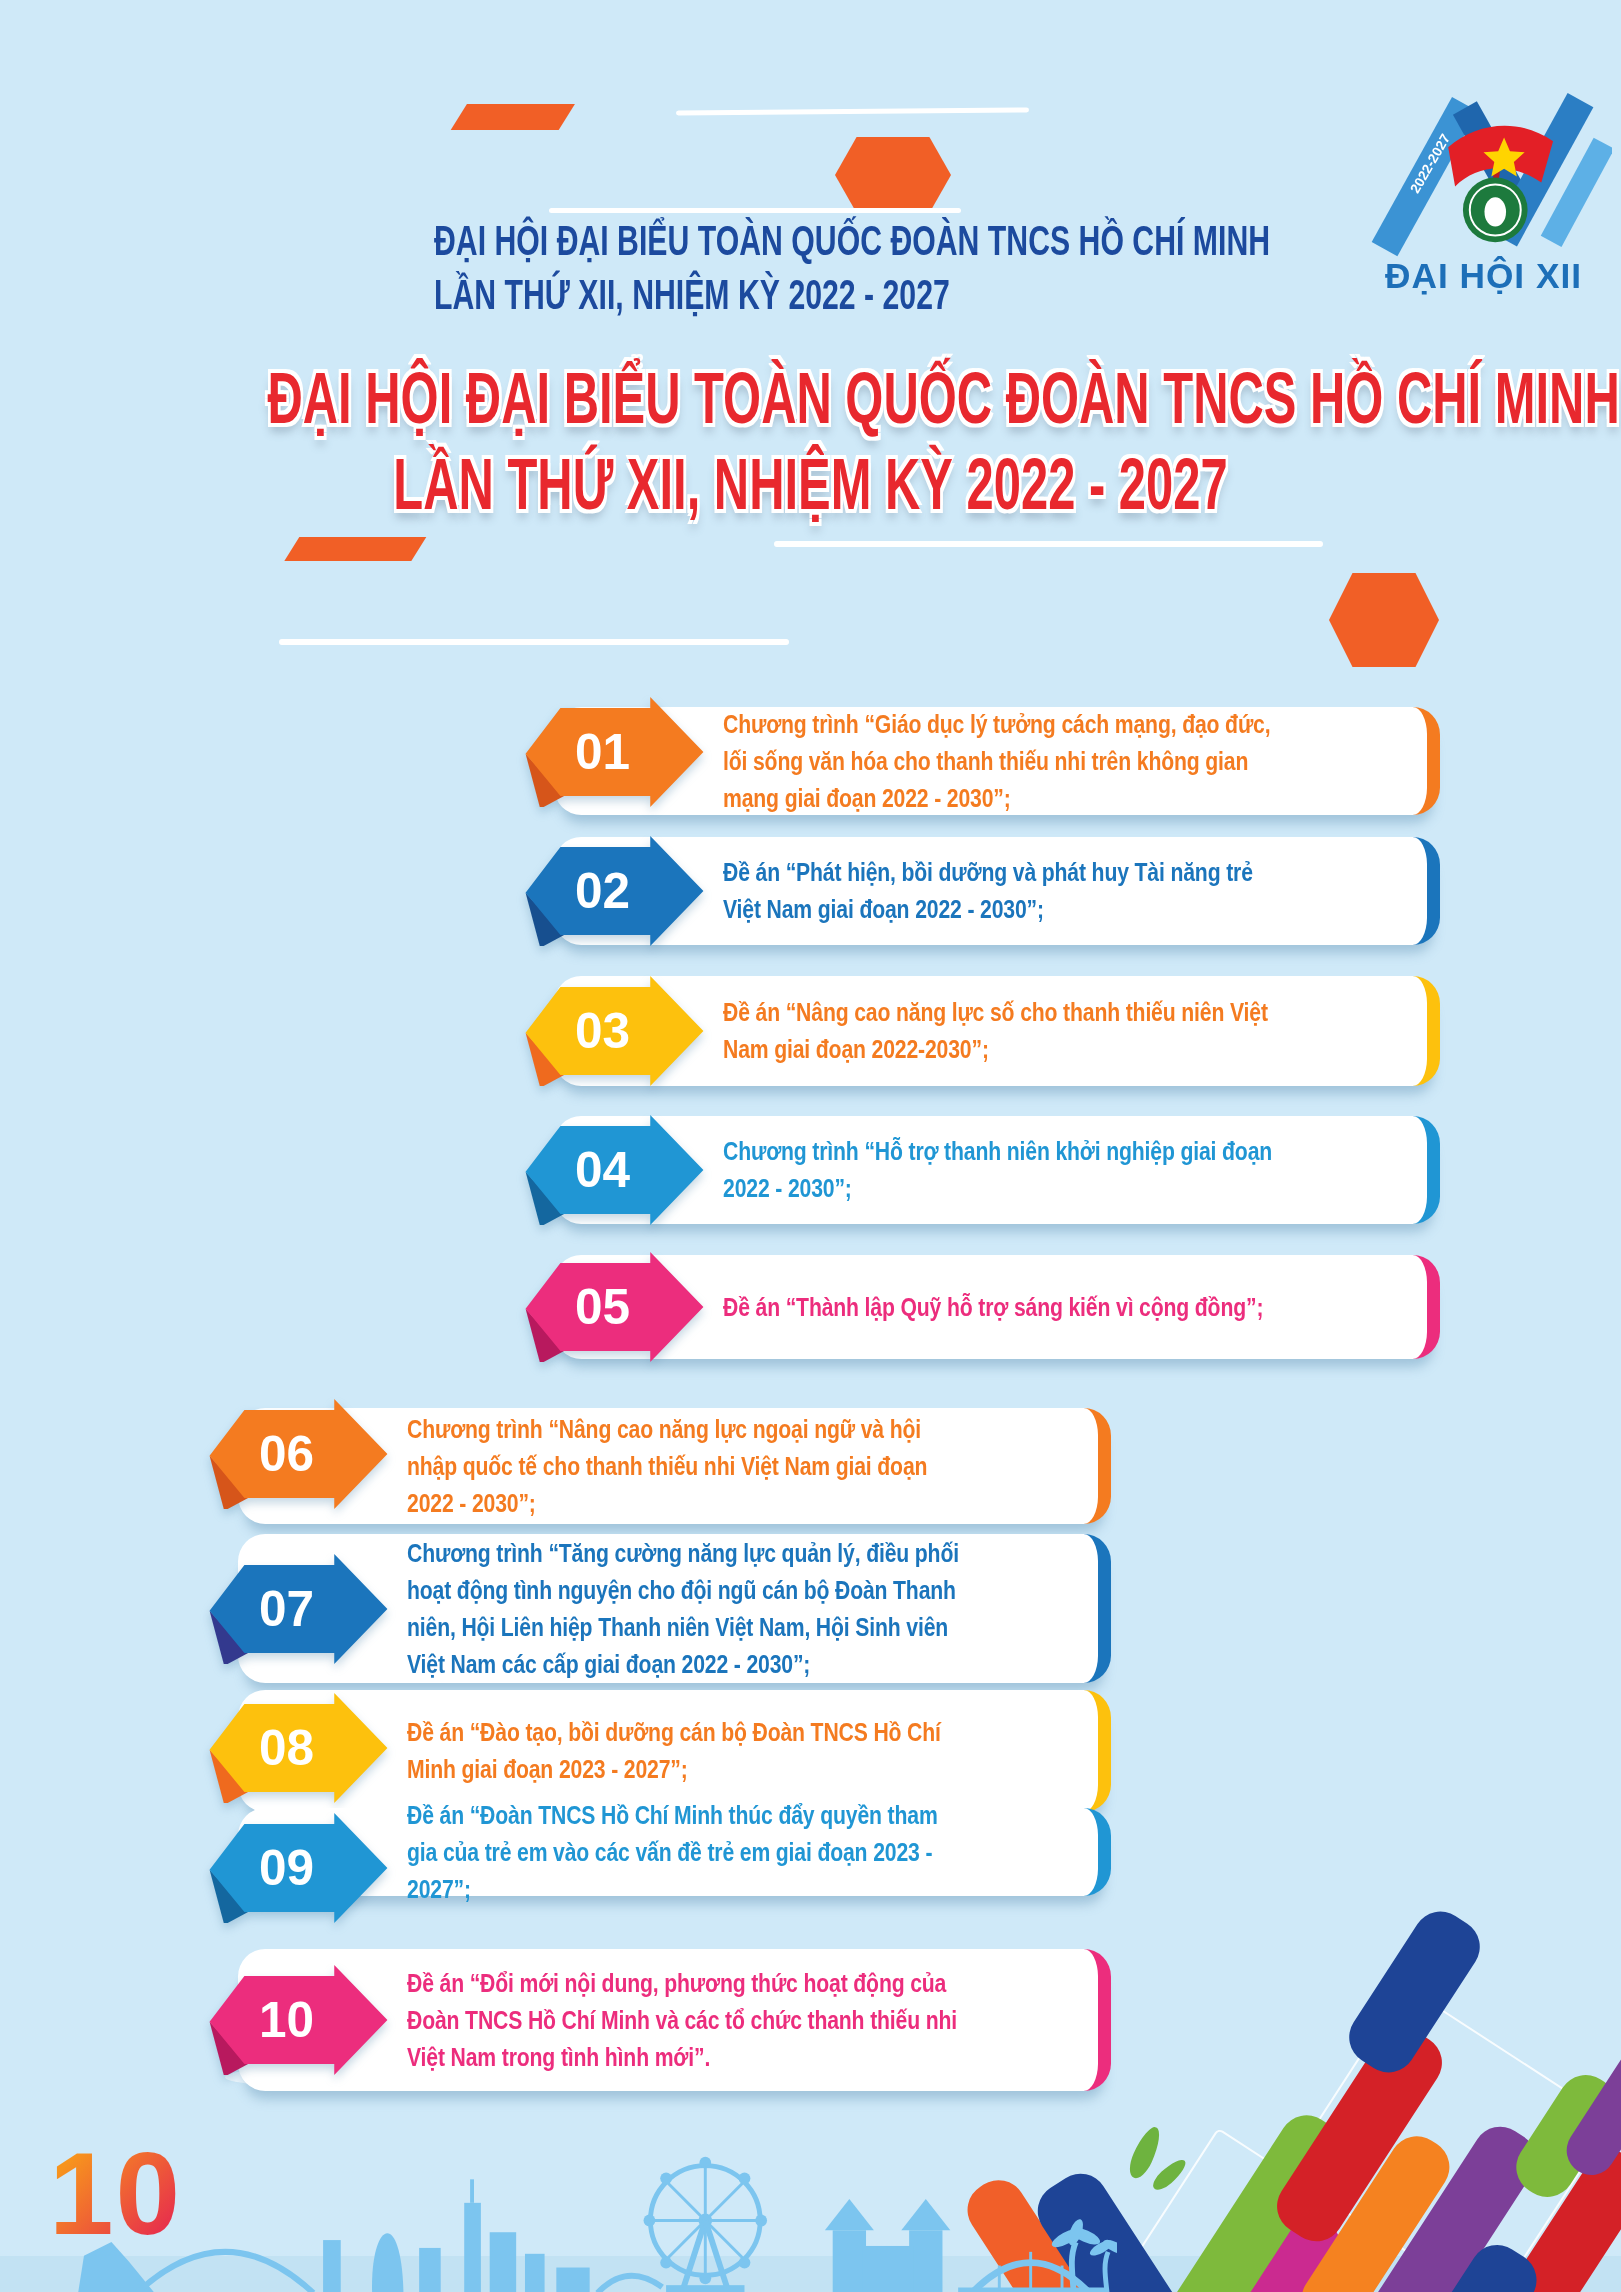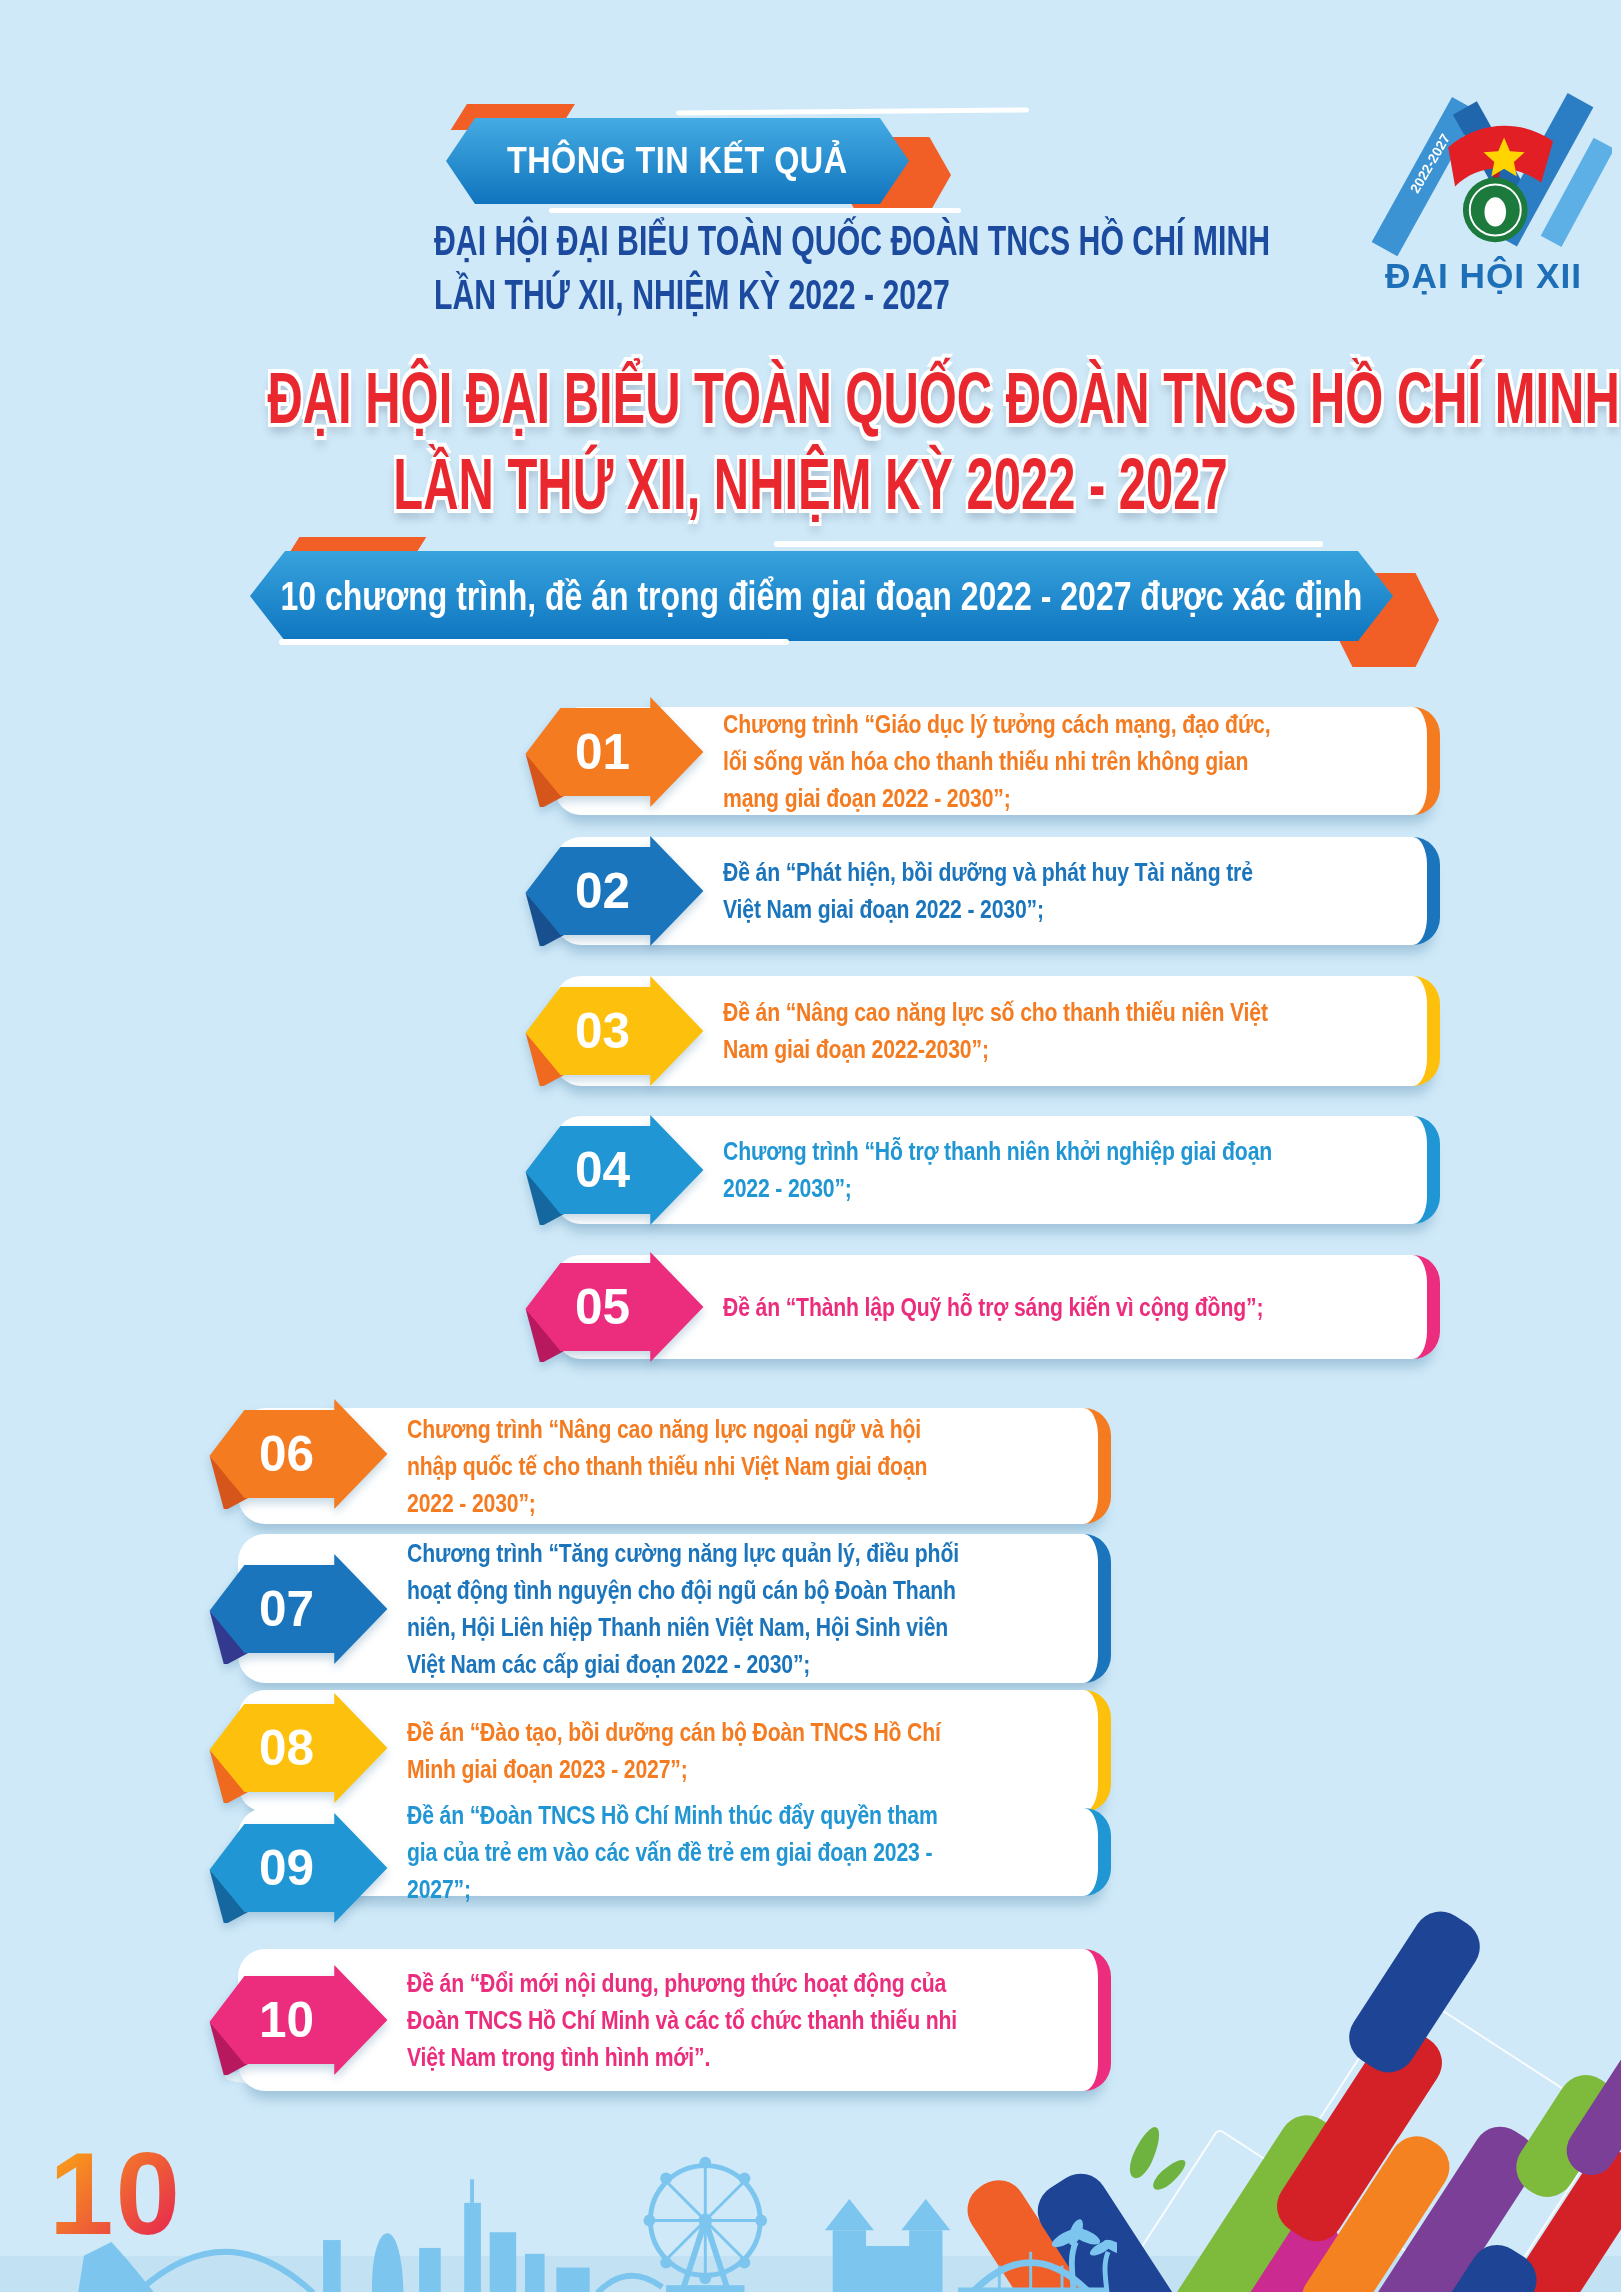--- a/index.html
+++ b/index.html
@@ -68,23 +68,20 @@
 </style>
 </head>
 <body>
 
 <div id="page">
 
   <div class="hdr-accent-tl"></div>
   <div class="hdr-accent-r"></div>
   <div class="streak" style="left:676px;top:109px;width:353px;height:4.9px;transform:rotate(-.5deg);"></div>
   <div class="streak" style="left:549px;top:208px;width:412px;height:4.9px;"></div>
-  <div class="hdr-badge">
-    <span>THÔNG TIN KẾT QUẢ</span>
-  </div>
 
   <div class="subtitle">
     <div>ĐẠI HỘI ĐẠI BIỂU TOÀN QUỐC ĐOÀN TNCS HỒ CHÍ MINH</div>
     <div>LẦN THỨ XII, NHIỆM KỲ 2022 - 2027</div>
   </div>
 
   <svg class="logo" viewBox="0 0 262 248">
     <path d="M30,192 L112,44" stroke="#3b93d4" stroke-width="30" fill="none"></path>
     <path d="M112,48 L168,148" stroke="#1f66ad" stroke-width="28" fill="none"></path>
     <path d="M152,182 L230,40" stroke="#2b7ec4" stroke-width="30" fill="none"></path>
@@ -101,23 +98,20 @@
 
   <div class="title">
     <div>ĐẠI HỘI ĐẠI BIỂU TOÀN QUỐC ĐOÀN TNCS HỒ CHÍ MINH</div>
     <div>LẦN THỨ XII, NHIỆM KỲ 2022 - 2027</div>
   </div>
 
   <div class="banner-accent-tl"></div>
   <div class="banner-accent-r"></div>
   <div class="streak" style="left:774px;top:541px;width:549px;height:5.9px;z-index:7;"></div>
   <div class="streak" style="left:279px;top:639px;width:510px;height:5.9px;z-index:7;"></div>
-  <div class="banner">
-    <span>10 chương trình, đề án trọng điểm giai đoạn 2022 - 2027 được xác định</span>
-  </div>
 
   <div id="items">
   <div class="item" style="left: 0px; top: 698px;">
     <div class="card" style="left: 554px; top: 9px; width: 886px; height: 108px; border-right-color: rgb(244, 123, 32); padding-left: 169px; box-sizing: border-box;">
       <p style="width: 867px; color: rgb(244, 123, 32);">Chương trình “Giáo dục lý tưởng cách mạng, đạo đức, lối sống văn hóa cho thanh thiếu nhi trên không gian mạng giai đoạn 2022 - 2030”;</p>
     </div>
     <svg class="badge" viewBox="0 0 210 120" style="left: 510px; top: -1px;">
       <polygon class="j-fold" points="14,62 56,108 30,122" style="fill: rgb(214, 85, 26);"></polygon>
       <polygon class="j-arr" points="52,12 150,12 150,0 208,60 150,120 150,108 52,108 14,62" style="fill: rgb(244, 123, 32);"></polygon>
       <text class="j-num" x="98" y="79" text-anchor="middle">01</text>

